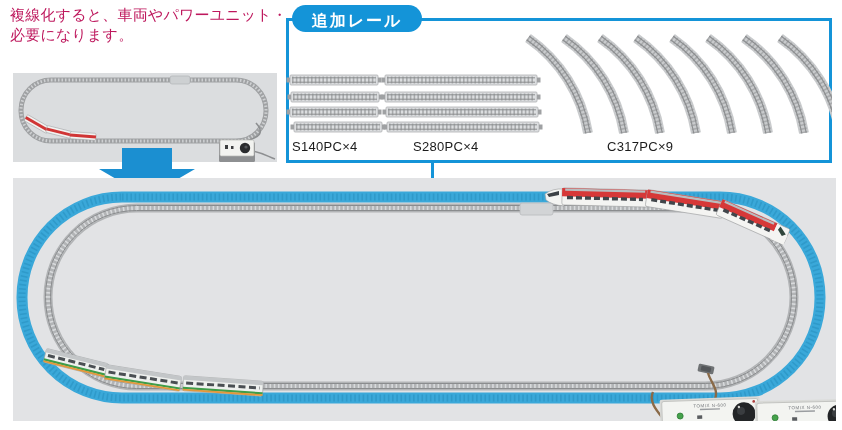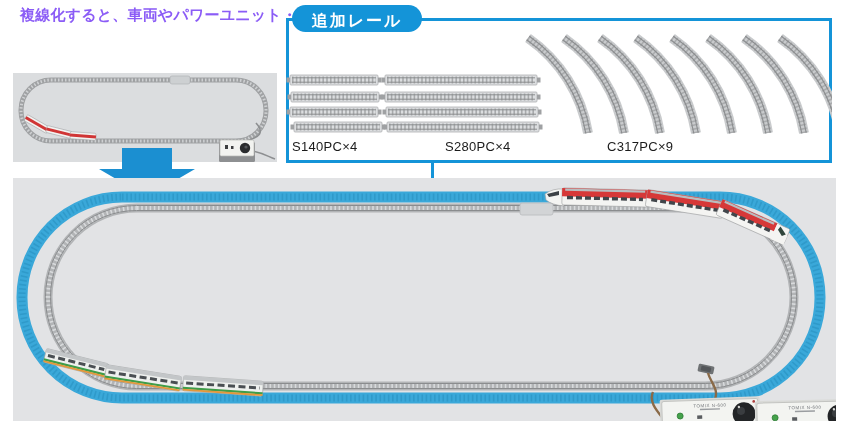--- a/index.html
+++ b/index.html
@@ -1,42 +1,43 @@
 <!DOCTYPE html>
 <html><head>
 <meta charset="utf-8">
 <style>
   html,body{margin:0;padding:0;background:#fff;}
   .page{position:relative;width:842px;height:430px;background:#fff;overflow:hidden;
         font-family:"Liberation Sans","DejaVu Sans",sans-serif;}
-  .note{position:absolute;left:20px;top:5px;width:280px;font-size:15px;font-weight:700;
-        color:#8b5cf6;line-height:20px;letter-spacing:.2px;}
+  .note{position:absolute;left:10px;top:5px;width:280px;font-size:15px;font-weight:400;
+        color:#be185d;line-height:20px;letter-spacing:.2px;}
   .mini-photo{position:absolute;left:13px;top:73px;width:264px;height:89px;background:#dbdddf;}
   .big-arrow{position:absolute;left:99px;top:148px;width:96px;height:49px;}
   .add-box{position:absolute;left:286px;top:18px;width:546px;height:145px;
            border:3px solid #1494d8;background:#ffffff;box-sizing:border-box;}
   .add-box svg{position:absolute;left:-3px;top:-3px;}
   .pill{position:absolute;left:292px;top:5px;width:130px;height:27px;background:#1494d8;
         border-radius:14px;color:#fff;font-weight:700;font-size:16px;letter-spacing:2px;
         display:flex;align-items:flex-end;justify-content:center;z-index:5;}
   .rail-label{position:absolute;top:139px;font-size:13px;color:#1b1b1b;letter-spacing:.3px;z-index:4;}
-  .lbl-s140{left:292px;} .lbl-s280{left:413px;margin-left:32px;} .lbl-c317{left:607px;}
+  .lbl-s140{left:292px;} .lbl-s280{left:413px;} .lbl-c317{left:607px;}
   .leader-line{position:absolute;left:431px;top:161px;width:3px;height:23px;background:#1494d8;}
   .leader-arrow{position:absolute;left:426px;top:184px;width:0;height:0;
         border-left:7px solid transparent;border-right:7px solid transparent;
         border-top:10px solid #1b8fd1;}
   .main-photo{position:absolute;left:13px;top:178px;width:823px;height:243px;background:#e2e3e5;}
 </style>
 </head>
 <body>
 
 <div class="page">
 
   <div class="note">
     <div>複線化すると、車両やパワーユニット・</div>
+    <div>必要になります。</div>
   </div>
 
   <div class="mini-photo">
     <svg width="264" height="89" viewBox="0 0 264 89">
 
       <g>
         <rect x="8" y="7" width="245" height="61" rx="30" ry="30" fill="none" stroke="#9fa1a3" stroke-width="5"></rect>
         <rect x="8" y="7" width="245" height="61" rx="30" ry="30" fill="none" stroke="#cfd1d3" stroke-width="3" stroke-dasharray="1.5 2"></rect>
       </g>
 

